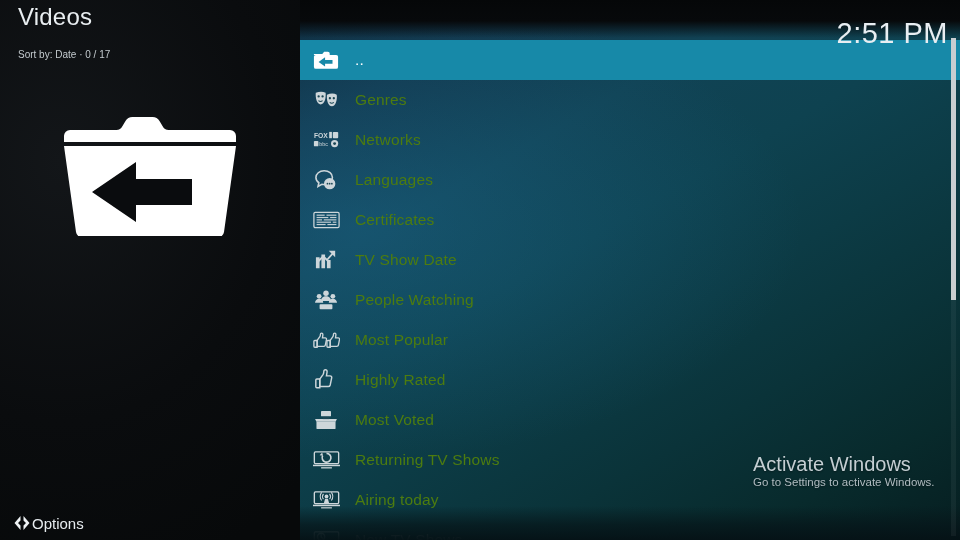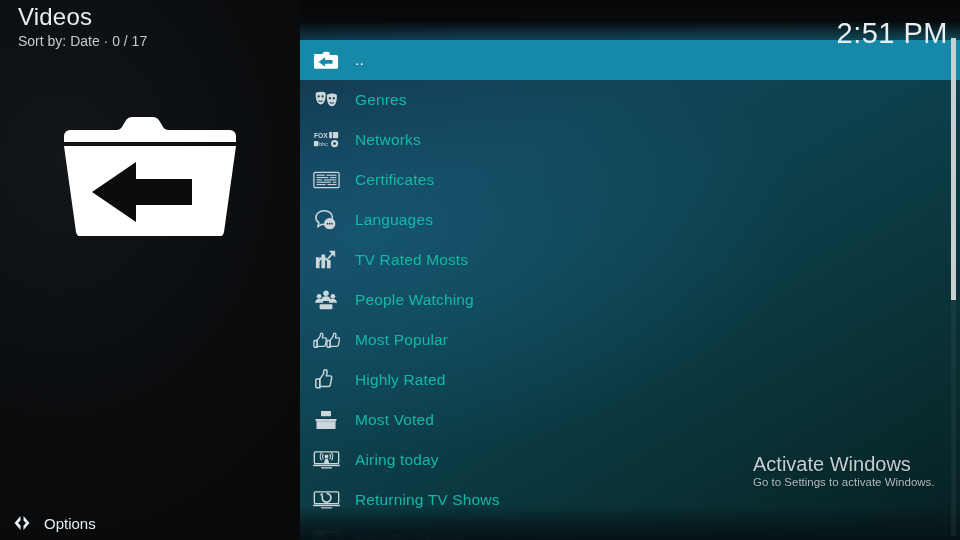--- a/index.html
+++ b/index.html
@@ -15,33 +15,33 @@
     position:absolute; left:0; top:0; width:300px; height:540px;
     background:
       radial-gradient(120% 80% at 20% 30%, #131619 0%, #0a0c0e 60%, #07090a 100%);
   }
   .header{ position:absolute; left:18px; top:3px; }
   .header .title{
     font-size:24px; font-weight:400; color:#e9eef1; letter-spacing:.2px;
     line-height:28px;
   }
   .header .subtitle{
-    font-size:14px; font-weight:400; color:#c3cace; line-height:18px;
-    margin-top:1px; white-space:nowrap;
+    font-size:10px; font-weight:400; color:#c3cace; line-height:18px;
+    margin-top:15px; white-space:nowrap;
   }
 
   
   .folder-art{
     position:absolute; left:62px; top:108px; width:176px; height:128px;
   }
   .folder-art svg{ width:100%; height:100%; display:block; }
 
   
   .options-bar{
-    position:absolute; left:12px; bottom:7px; display:flex; align-items:center; gap:12px;
+    position:absolute; left:12px; bottom:7px; display:flex; align-items:center; 
   }
   .options-icon{ width:20px; height:20px; display:block; }
   .options-label{ font-size:15px; color:#e6ebee; }
 
   
   .right-panel{
     position:absolute; left:300px; top:0; width:660px; height:540px;
     background:
       linear-gradient(150deg,
         #0e2a3c 0%,
@@ -81,21 +81,21 @@
     padding-left:9px;
   }
   .row.selected{ background:#1789a8; }
   .row-icon{
     width:34px; height:28px; flex:0 0 34px;
     display:flex; align-items:center; justify-content:center;
     margin-right:12px;
   }
   .row-icon svg{ display:block; }
   .row-label{
-    font-size:15.5px; color:#14b8a6; letter-spacing:.15px; white-space:nowrap;
+    font-size:15.5px; color:#4d7c0f; letter-spacing:.15px; white-space:nowrap;
   }
   .row.selected .row-label{ color:#ffffff; }
   .row.dim .row-label{ color:#5d6f78; }
   .row.dim .row-icon{ opacity:.45; }
 
   .list-fade{
     position:absolute; left:300px; bottom:0; width:660px; height:34px;
     background:linear-gradient(180deg, rgba(6,24,28,0) 0%, rgba(6,22,26,.75) 55%, rgba(5,18,22,.97) 100%);
     z-index:5; pointer-events:none;
   }
@@ -185,20 +185,32 @@
             <text x="1" y="9" font-family="Liberation Sans, sans-serif" font-size="7.5" font-weight="bold" fill="#cdd6da">FOX</text>
             <rect x="18" y="2" width="3" height="7" fill="#cdd6da"></rect>
             <rect x="22" y="2" width="6" height="7" rx="1" fill="#cdd6da"></rect>
             <rect x="1" y="12" width="5" height="6" rx="1" fill="#cdd6da"></rect>
             <text x="7" y="18" font-family="Liberation Sans, sans-serif" font-size="6" fill="#cdd6da">bbc</text>
             <circle cx="24" cy="15" r="4" fill="#cdd6da"></circle>
             <circle cx="24" cy="15" r="1.6" fill="#1b4654"></circle>
           </svg>
         </span>
         <span class="row-label">Networks</span>
+      </div>
+      <div class="row">
+        <span class="row-icon">
+          <svg viewBox="0 0 26 24" width="24" height="22">
+            <path d="M11 2C5.8 2 2 5.2 2 9.3c0 2.3 1.2 4.3 3.2 5.7l-.9 4 4.2-2.3c.8.2 1.7.3 2.5.3 5.2 0 9-3.2 9-7.7S16.2 2 11 2z" fill="none" stroke="#cdd6da" stroke-width="1.7"></path>
+            <circle cx="17" cy="16" r="6.2" fill="#cdd6da"></circle>
+            <circle cx="14.6" cy="16" r=".95" fill="#1b4654"></circle>
+            <circle cx="17" cy="16" r=".95" fill="#1b4654"></circle>
+            <circle cx="19.4" cy="16" r=".95" fill="#1b4654"></circle>
+          </svg>
+        </span>
+        <span class="row-label">Languages</span>
       </div>
       <div class="row">
         <span class="row-icon">
           <svg viewBox="0 0 30 20" width="27" height="18">
             <rect x="1" y="1.5" width="28" height="17" rx="1.5" fill="none" stroke="#cdd6da" stroke-width="1.4"></rect>
             <g fill="#cdd6da" opacity=".95">
               <rect x="4" y="4" width="9" height="1.3"></rect>
               <rect x="15" y="4" width="11" height="1.3"></rect>
               <rect x="4" y="6.6" width="13" height="1.3"></rect>
               <rect x="19" y="6.6" width="7" height="1.3"></rect>
@@ -209,40 +221,28 @@
               <rect x="4" y="14.4" width="10" height="1.3"></rect>
               <rect x="16" y="14.4" width="10" height="1.3"></rect>
             </g>
           </svg>
         </span>
         <span class="row-label">Certificates</span>
       </div>
       <div class="row">
         <span class="row-icon">
           <svg viewBox="0 0 26 24" width="24" height="22">
-            <path d="M11 2C5.8 2 2 5.2 2 9.3c0 2.3 1.2 4.3 3.2 5.7l-.9 4 4.2-2.3c.8.2 1.7.3 2.5.3 5.2 0 9-3.2 9-7.7S16.2 2 11 2z" fill="none" stroke="#cdd6da" stroke-width="1.7"></path>
-            <circle cx="17" cy="16" r="6.2" fill="#cdd6da"></circle>
-            <circle cx="14.6" cy="16" r=".95" fill="#1b4654"></circle>
-            <circle cx="17" cy="16" r=".95" fill="#1b4654"></circle>
-            <circle cx="19.4" cy="16" r=".95" fill="#1b4654"></circle>
-          </svg>
-        </span>
-        <span class="row-label">Languages</span>
-      </div>
-      <div class="row">
-        <span class="row-icon">
-          <svg viewBox="0 0 26 24" width="24" height="22">
             <path d="M2 21V9h4v12z" fill="#cdd6da"></path>
             <path d="M8 21V6h4v15z" fill="#cdd6da"></path>
             <path d="M14 21V12h4v9z" fill="#cdd6da"></path>
             <path d="M3 15 L10 8 L14 12 L22 3" stroke="#cdd6da" stroke-width="2" fill="none"></path>
             <path d="M16 2h7v7l-2.4-2.4L16 2z" fill="#cdd6da"></path>
           </svg>
         </span>
-        <span class="row-label">TV Rated Mosts</span>
+        <span class="row-label">TV Show Date</span>
       </div>
       <div class="row">
         <span class="row-icon">
           <svg viewBox="0 0 26 24" width="24" height="22">
             <circle cx="13" cy="4.5" r="3" fill="#cdd6da"></circle>
             <path d="M7.5 13c0-3 2.5-5.2 5.5-5.2S18.5 10 18.5 13z" fill="#cdd6da"></path>
             <circle cx="5.5" cy="8" r="2.6" fill="#cdd6da"></circle>
             <path d="M1 15c0-2.6 2-4.5 4.5-4.5S10 12.4 10 15z" fill="#cdd6da"></path>
             <circle cx="20.5" cy="8" r="2.6" fill="#cdd6da"></circle>
             <path d="M16 15c0-2.6 2-4.5 4.5-4.5S25 12.4 25 15z" fill="#cdd6da"></path>
@@ -278,49 +278,49 @@
       <div class="row">
         <span class="row-icon">
           <svg viewBox="0 0 26 22" width="24" height="20">
             <rect x="7.5" y="1" width="11" height="6" rx=".8" fill="#cdd6da"></rect>
             <path d="M1 10h24l-1.5 3H2.5z" fill="#cdd6da"></path>
             <rect x="9.5" y="7.6" width="7" height="2.4" fill="#1b4654"></rect>
             <path d="M2.5 13h21v7a1 1 0 0 1-1 1h-19a1 1 0 0 1-1-1z" fill="#cdd6da"></path>
           </svg>
         </span>
         <span class="row-label">Most Voted</span>
+      </div>
+      <div class="row">
+        <span class="row-icon">
+          <svg viewBox="0 0 30 22" width="27" height="20">
+            <rect x="1.5" y="2" width="27" height="13" rx="1.2" fill="none" stroke="#cdd6da" stroke-width="1.5"></rect>
+            <path d="M15 3.6a4.9 4.9 0 1 1-4.3 2.6" fill="none" stroke="#cdd6da" stroke-width="1.8"></path>
+            <path d="M10.2 2.6l1 3.8-3.8-.8z" fill="#cdd6da"></path>
+            <rect x="0" y="16.2" width="30" height="1.7" fill="#cdd6da"></rect>
+            <rect x="9" y="19" width="12" height="1.4" fill="#cdd6da"></rect>
+          </svg>
+        </span>
+        <span class="row-label">Returning TV Shows</span>
       </div>
       <div class="row">
         <span class="row-icon">
           <svg viewBox="0 0 30 22" width="27" height="20">
             <rect x="1.5" y="2" width="27" height="13" rx="1.2" fill="none" stroke="#cdd6da" stroke-width="1.5"></rect>
             <circle cx="15" cy="7" r="2.1" fill="#cdd6da"></circle>
             <g stroke="#cdd6da" stroke-width="1.2" fill="none">
               <path d="M11.6 4.2a4.8 4.8 0 0 0 0 5.8M18.4 4.2a4.8 4.8 0 0 1 0 5.8"></path>
               <path d="M9.6 2.6a7.6 7.6 0 0 0 0 9M20.4 2.6a7.6 7.6 0 0 1 0 9"></path>
             </g>
             <path d="M13.4 9.5h3.2l1.4 5.5h-6z" fill="#cdd6da"></path>
             <rect x="0" y="16.2" width="30" height="1.7" fill="#cdd6da"></rect>
             <rect x="9" y="19" width="12" height="1.4" fill="#cdd6da"></rect>
           </svg>
         </span>
         <span class="row-label">Airing today</span>
       </div>
-      <div class="row">
-        <span class="row-icon">
-          <svg viewBox="0 0 30 22" width="27" height="20">
-            <rect x="1.5" y="2" width="27" height="13" rx="1.2" fill="none" stroke="#cdd6da" stroke-width="1.5"></rect>
-            <path d="M15 3.6a4.9 4.9 0 1 1-4.3 2.6" fill="none" stroke="#cdd6da" stroke-width="1.8"></path>
-            <path d="M10.2 2.6l1 3.8-3.8-.8z" fill="#cdd6da"></path>
-            <rect x="0" y="16.2" width="30" height="1.7" fill="#cdd6da"></rect>
-            <rect x="9" y="19" width="12" height="1.4" fill="#cdd6da"></rect>
-          </svg>
-        </span>
-        <span class="row-label">Returning TV Shows</span>
-      </div>
       <div class="row dim">
         <span class="row-icon">
           <svg viewBox="0 0 30 22" width="27" height="20">
             <rect x="1.5" y="2" width="27" height="13" rx="1.2" fill="none" stroke="#cdd6da" stroke-width="1.5"></rect>
             <circle cx="9" cy="7.5" r="4" fill="none" stroke="#cdd6da" stroke-width="1.6"></circle>
             <path d="M9 4.6v3.2l2.2 1.5" stroke="#cdd6da" stroke-width="1.4" fill="none"></path>
             <rect x="0" y="16.2" width="30" height="1.7" fill="#cdd6da"></rect>
           </svg>
         </span>
         <span class="row-label">New TV Shows</span>

